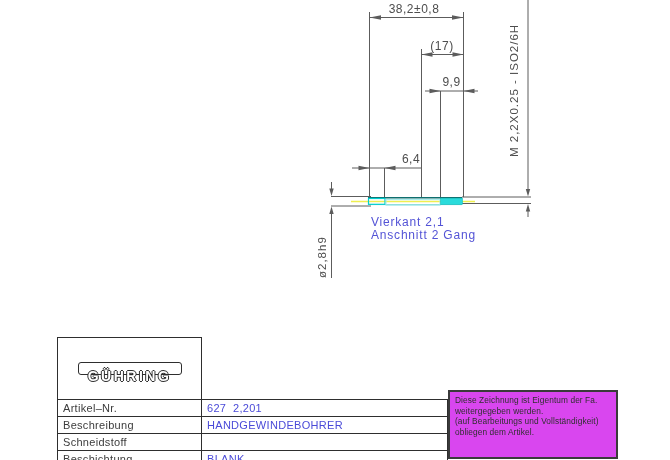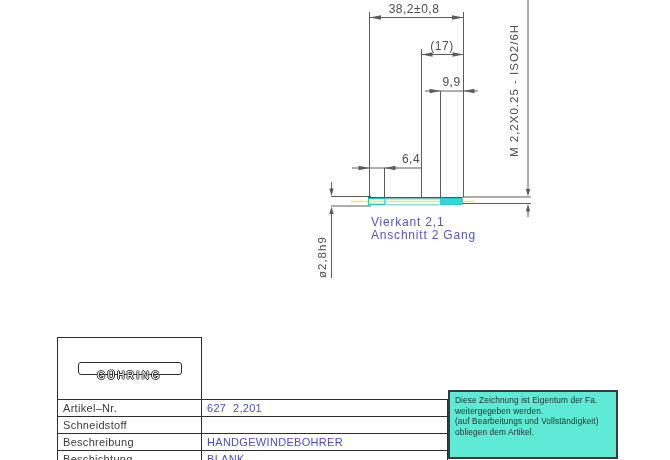--- a/index.html
+++ b/index.html
@@ -28,30 +28,30 @@
   }
   table.spec td.col-label { width:144px; }
   table.spec td.col-value { width:246px; color:#4a4ad8; }
   table.spec td.no-border { border:none; }
   .logo-box {
     width:104px; height:12.5px; margin:0 auto;
     border:1px solid #2e2e2e; border-radius:3px;
     display:flex; align-items:center; justify-content:center;
   }
   .logo-text {
-    font-size:10px; font-weight:normal; letter-spacing:2.5px;
+    font-size:14px; font-weight:bold; letter-spacing:2.5px;
     color:#ffffff; line-height:1;
     text-shadow:-1px 0 0 #2e2e2e, 1px 0 0 #2e2e2e, 0 -1px 0 #2e2e2e, 0 1px 0 #2e2e2e;
     margin-top:16px;
   }
 
   
   .disclaimer {
     position:absolute; left:448px; top:390px; width:170px; height:69px;
-    border:2px solid #3a3a3a; background:#5eead4;
+    border:2px solid #3a3a3a; background:#d946ef;
     padding:3px 4px 0 5px;
     font-size:8.3px; line-height:10.6px; letter-spacing:0.1px;
     color:#2f2f2f; white-space:nowrap; overflow:hidden;
   }
 </style>
 </head>
 <body>
 
 <div class="page">
 
@@ -130,26 +130,26 @@
           <span class="logo-text">GÜHRING</span>
         </div>
       </td>
       <td class="col-value no-border"></td>
     </tr>
     <tr>
       <td class="col-label">Artikel–Nr.</td>
       <td class="col-value">627  2,201</td>
     </tr>
     <tr>
+      <td class="col-label">Beschreibung</td>
+      <td class="col-value">HANDGEWINDEBOHRER</td>
+    </tr>
+    <tr>
       <td class="col-label">Schneidstoff</td>
       <td class="col-value"></td>
-    </tr>
-    <tr>
-      <td class="col-label">Beschreibung</td>
-      <td class="col-value">HANDGEWINDEBOHRER</td>
     </tr>
     <tr>
       <td class="col-label">Beschichtung</td>
       <td class="col-value">BLANK</td>
     </tr>
 
   </tbody>
     </table>
 
   

